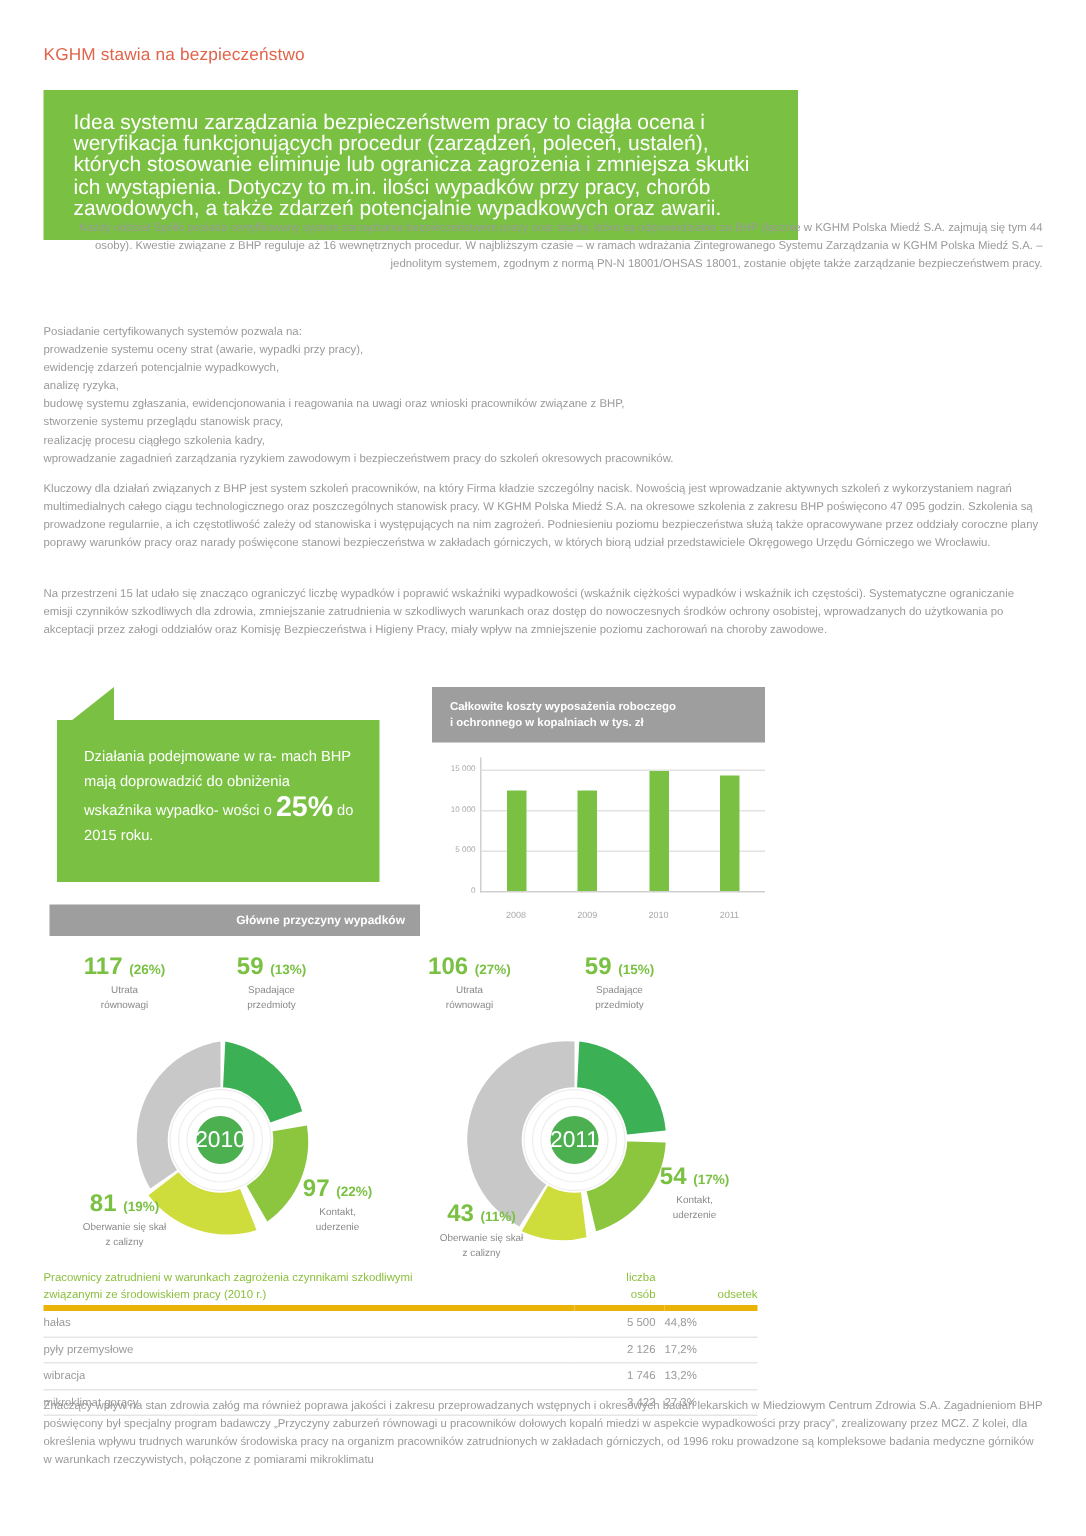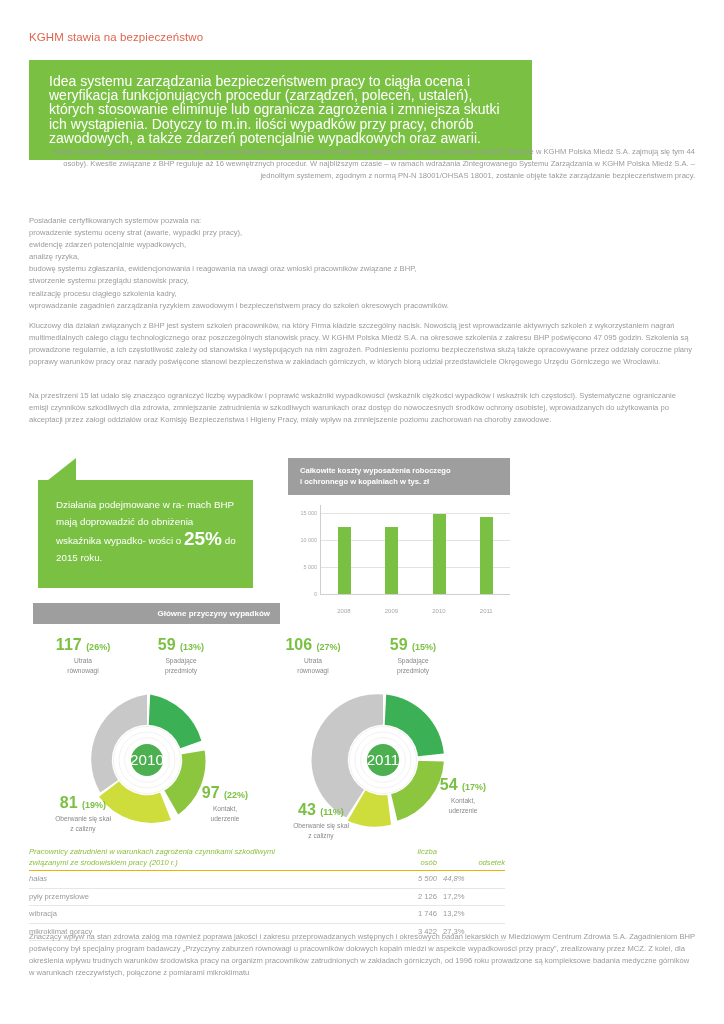--- a/index.html
+++ b/index.html
@@ -97,25 +97,25 @@
   .lbl.bl { left: 6px;   top: 158px; text-align: center; }
   .donut-2011 .lbl.tl { left: 0px; }
   .donut-2011 .lbl.tr { left: 100px; }
   .donut-2011 .lbl.br { left: 150px; top: 140px; }
   .donut-2011 .lbl.bl { left: 8px; top: 165px; }
 
   
   .tbl { position: absolute; left: 29px; top: 845px; width: 476px; font-size: 7.6px; }
   .tbl table { width: 100%; border-collapse: collapse; }
   .tbl th, .tbl td { padding: 2px 0; vertical-align: bottom; }
-  .tbl thead th { color: #8bbf3d; font-weight: normal; line-height: 10.5px; text-align: left; font-style: italic; }
+  .tbl thead th { color: #8bbf3d; font-weight: normal; line-height: 10.5px; text-align: left; }
   .tbl thead th.n { text-align: right; width: 60px; padding-right: 6px; }
   .tbl thead th.p { text-align: right; width: 62px; }
   .tbl tbody td { color: #9a9a9a; border-bottom: 1px solid #e6e6e6; line-height: 12.5px; }
-  .tbl tbody tr:first-child td { border-top: 1px solid #eab308; font-style: italic; }
+  .tbl tbody tr:first-child td { border-top: 4px solid #eab308; }
   .tbl tbody td.n { text-align: right; padding-right: 6px; }
   .tbl tbody td.p { text-align: left; }
   .tbl thead tr.hdrtop th { border-bottom: none; }
 </style>
 </head>
 <body>
 
 <div class="page">
 
   <div class="doc-title">KGHM stawia na bezpieczeństwo</div>

